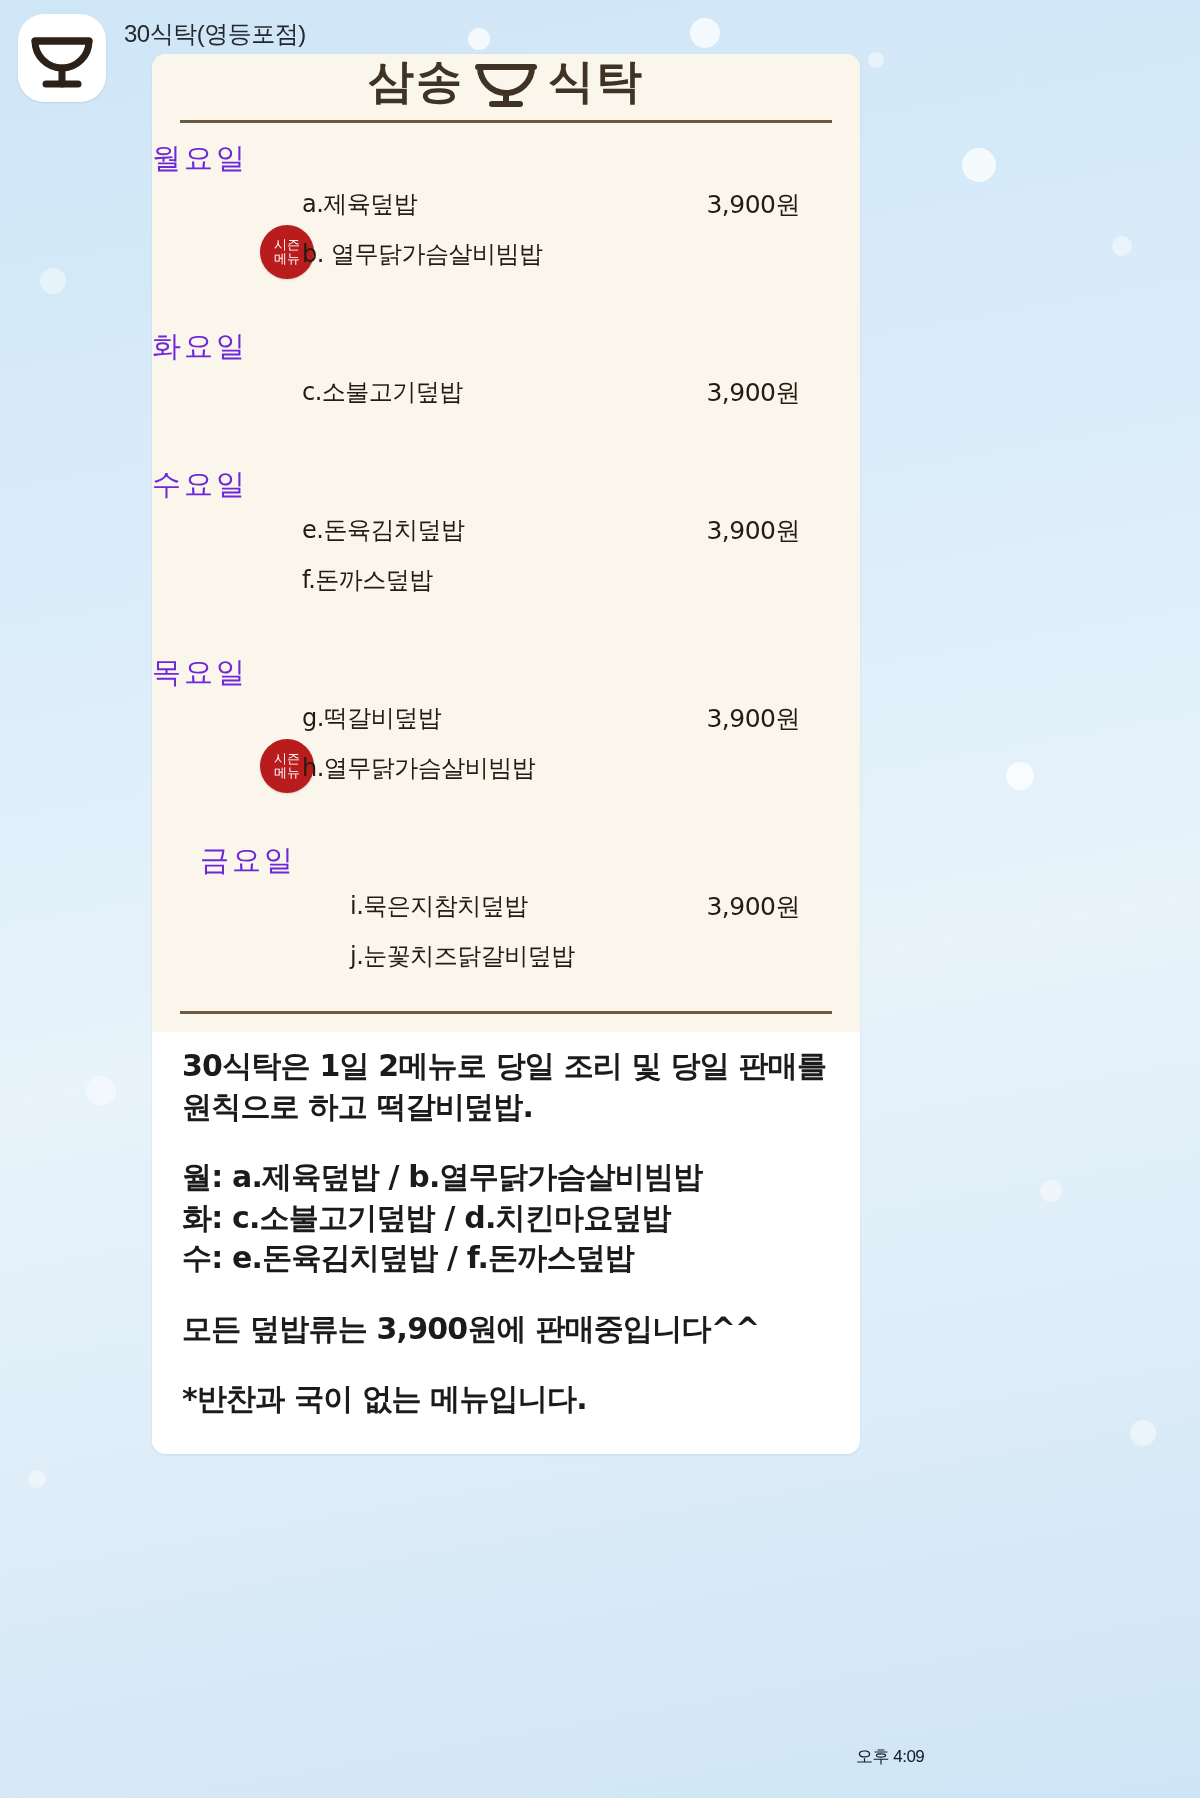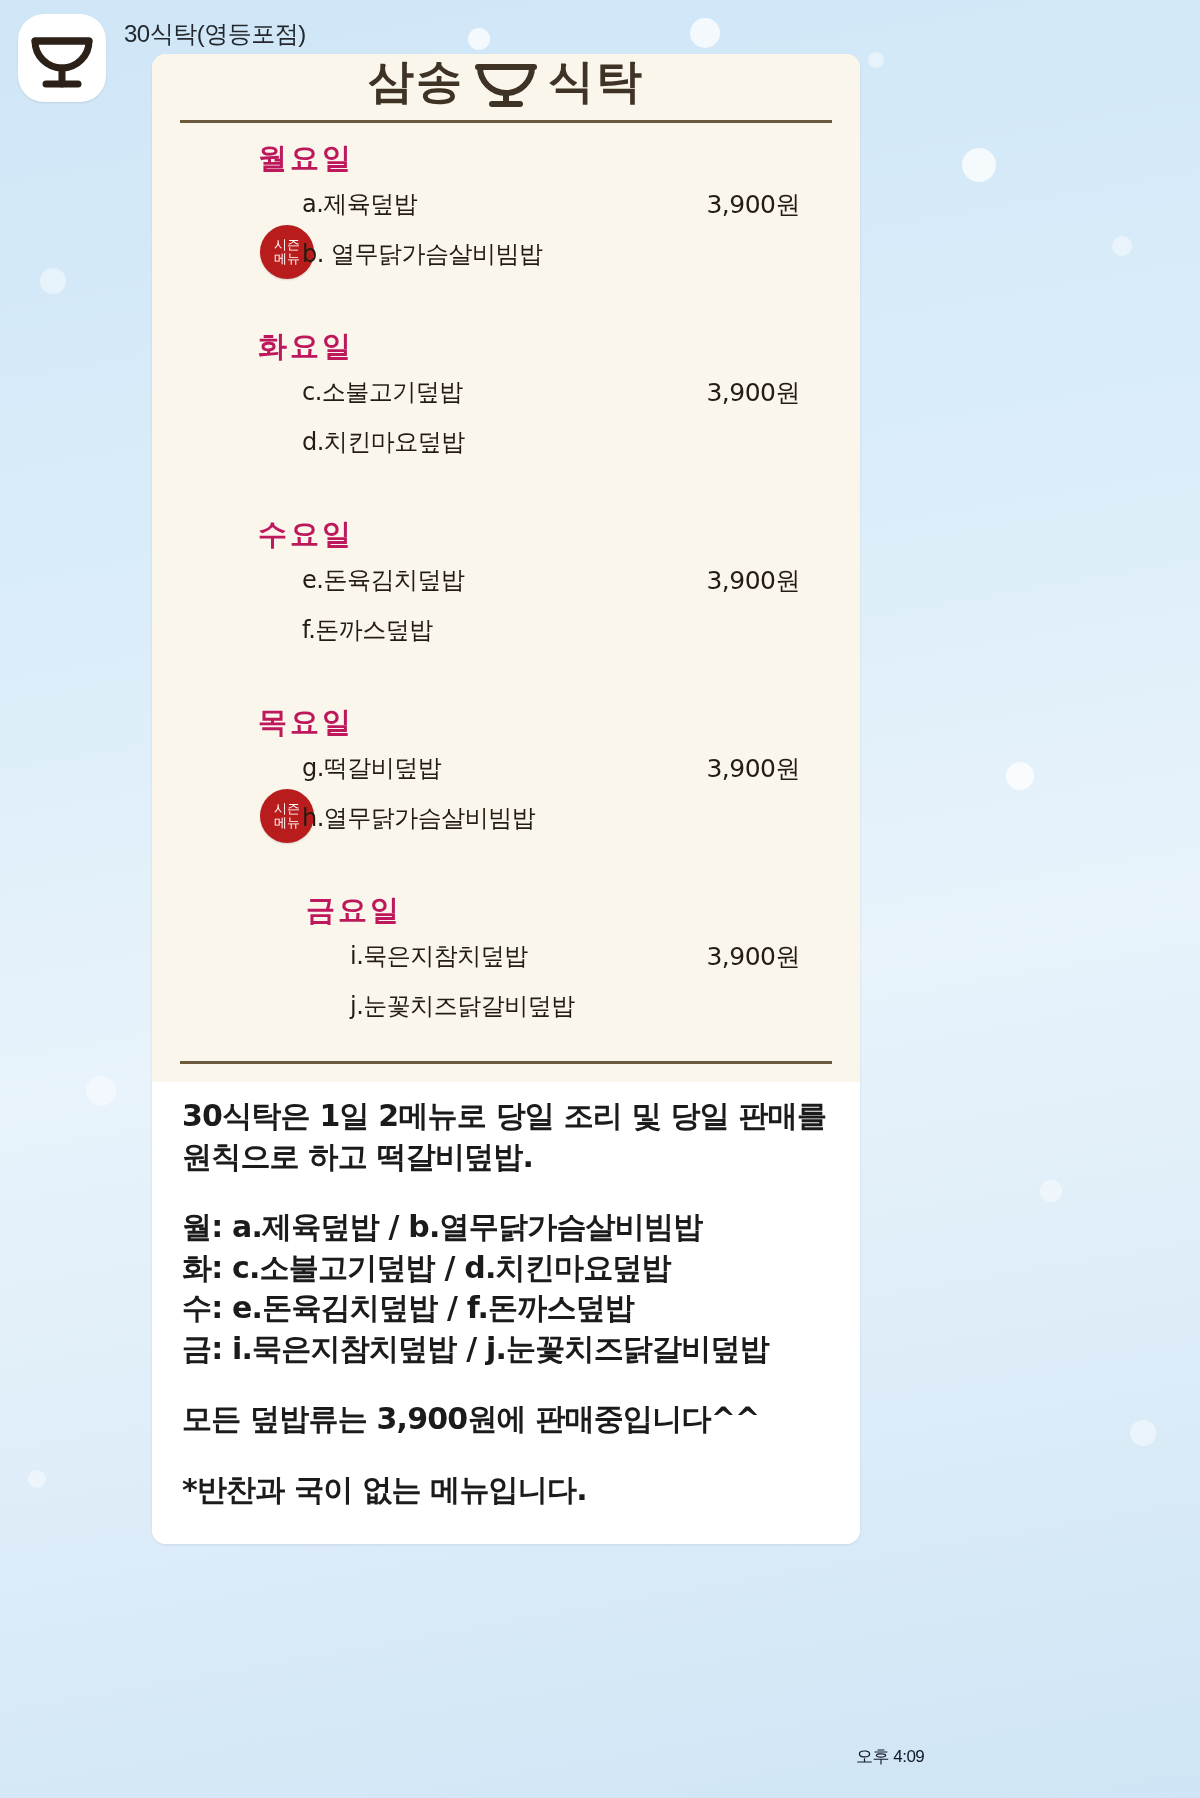--- a/index.html
+++ b/index.html
@@ -99,25 +99,24 @@
     margin: 4px 28px 0 28px;
   }
   .rule.bottom { margin-top: 10px; }
 
   .day-block {
     position: relative;
     padding: 16px 0 6px 0;
   }
   .day-label {
     font-family: "DejaVu Sans", sans-serif;
-    font-weight: bold;
+    font-weight: normal;
     font-size: 29px;
-    color: #be185d;
+    color: #6d28d9;
     letter-spacing: 3px;
-    margin-left: 106px;
   }
   .item {
     font-family: "DejaVu Sans", sans-serif;
     font-size: 24px;
     color: #241c12;
     letter-spacing: -0.5px;
     margin-left: 150px;
     padding: 9px 0;
     position: relative;
   }
@@ -241,23 +240,20 @@
           </div>
         </div>
 
         <div class="day-block" style="padding-top:42px;">
           <div class="day-label">화요일</div>
           <div class="items-wrap">
             <div class="item">
               <span>c.소불고기덮밥</span>
               <span class="price">3,900원</span>
             </div>
-            <div class="item">
-              <span>d.치킨마요덮밥</span>
-            </div>
           </div>
         </div>
 
         <div class="day-block" style="padding-top:42px;">
           <div class="day-label">수요일</div>
           <div class="items-wrap">
             <div class="item">
               <span>e.돈육김치덮밥</span>
               <span class="price">3,900원</span>
             </div>
@@ -300,21 +296,20 @@
         <div class="rule bottom" style="margin-top:24px;"></div>
       </div>
 
       <div class="desc">
         <p class="line">30식탁은 1일 2메뉴로 당일 조리 및 당일 판매를</p>
         <p class="line">원칙으로 하고 떡갈비덮밥.</p>
         <div class="gap"></div>
         <p class="line">월: a.제육덮밥 / b.열무닭가슴살비빔밥</p>
         <p class="line">화: c.소불고기덮밥 / d.치킨마요덮밥</p>
         <p class="line">수: e.돈육김치덮밥 / f.돈까스덮밥</p>
-        <p class="line">금: i.묵은지참치덮밥 / j.눈꽃치즈닭갈비덮밥</p>
         <div class="gap"></div>
         <p class="line">모든 덮밥류는 3,900원에 판매중입니다^^</p>
         <div class="gap"></div>
         <p class="line">*반찬과 국이 없는 메뉴입니다.</p>
       </div>
 
     </div>
   </div>
 </div>
 

